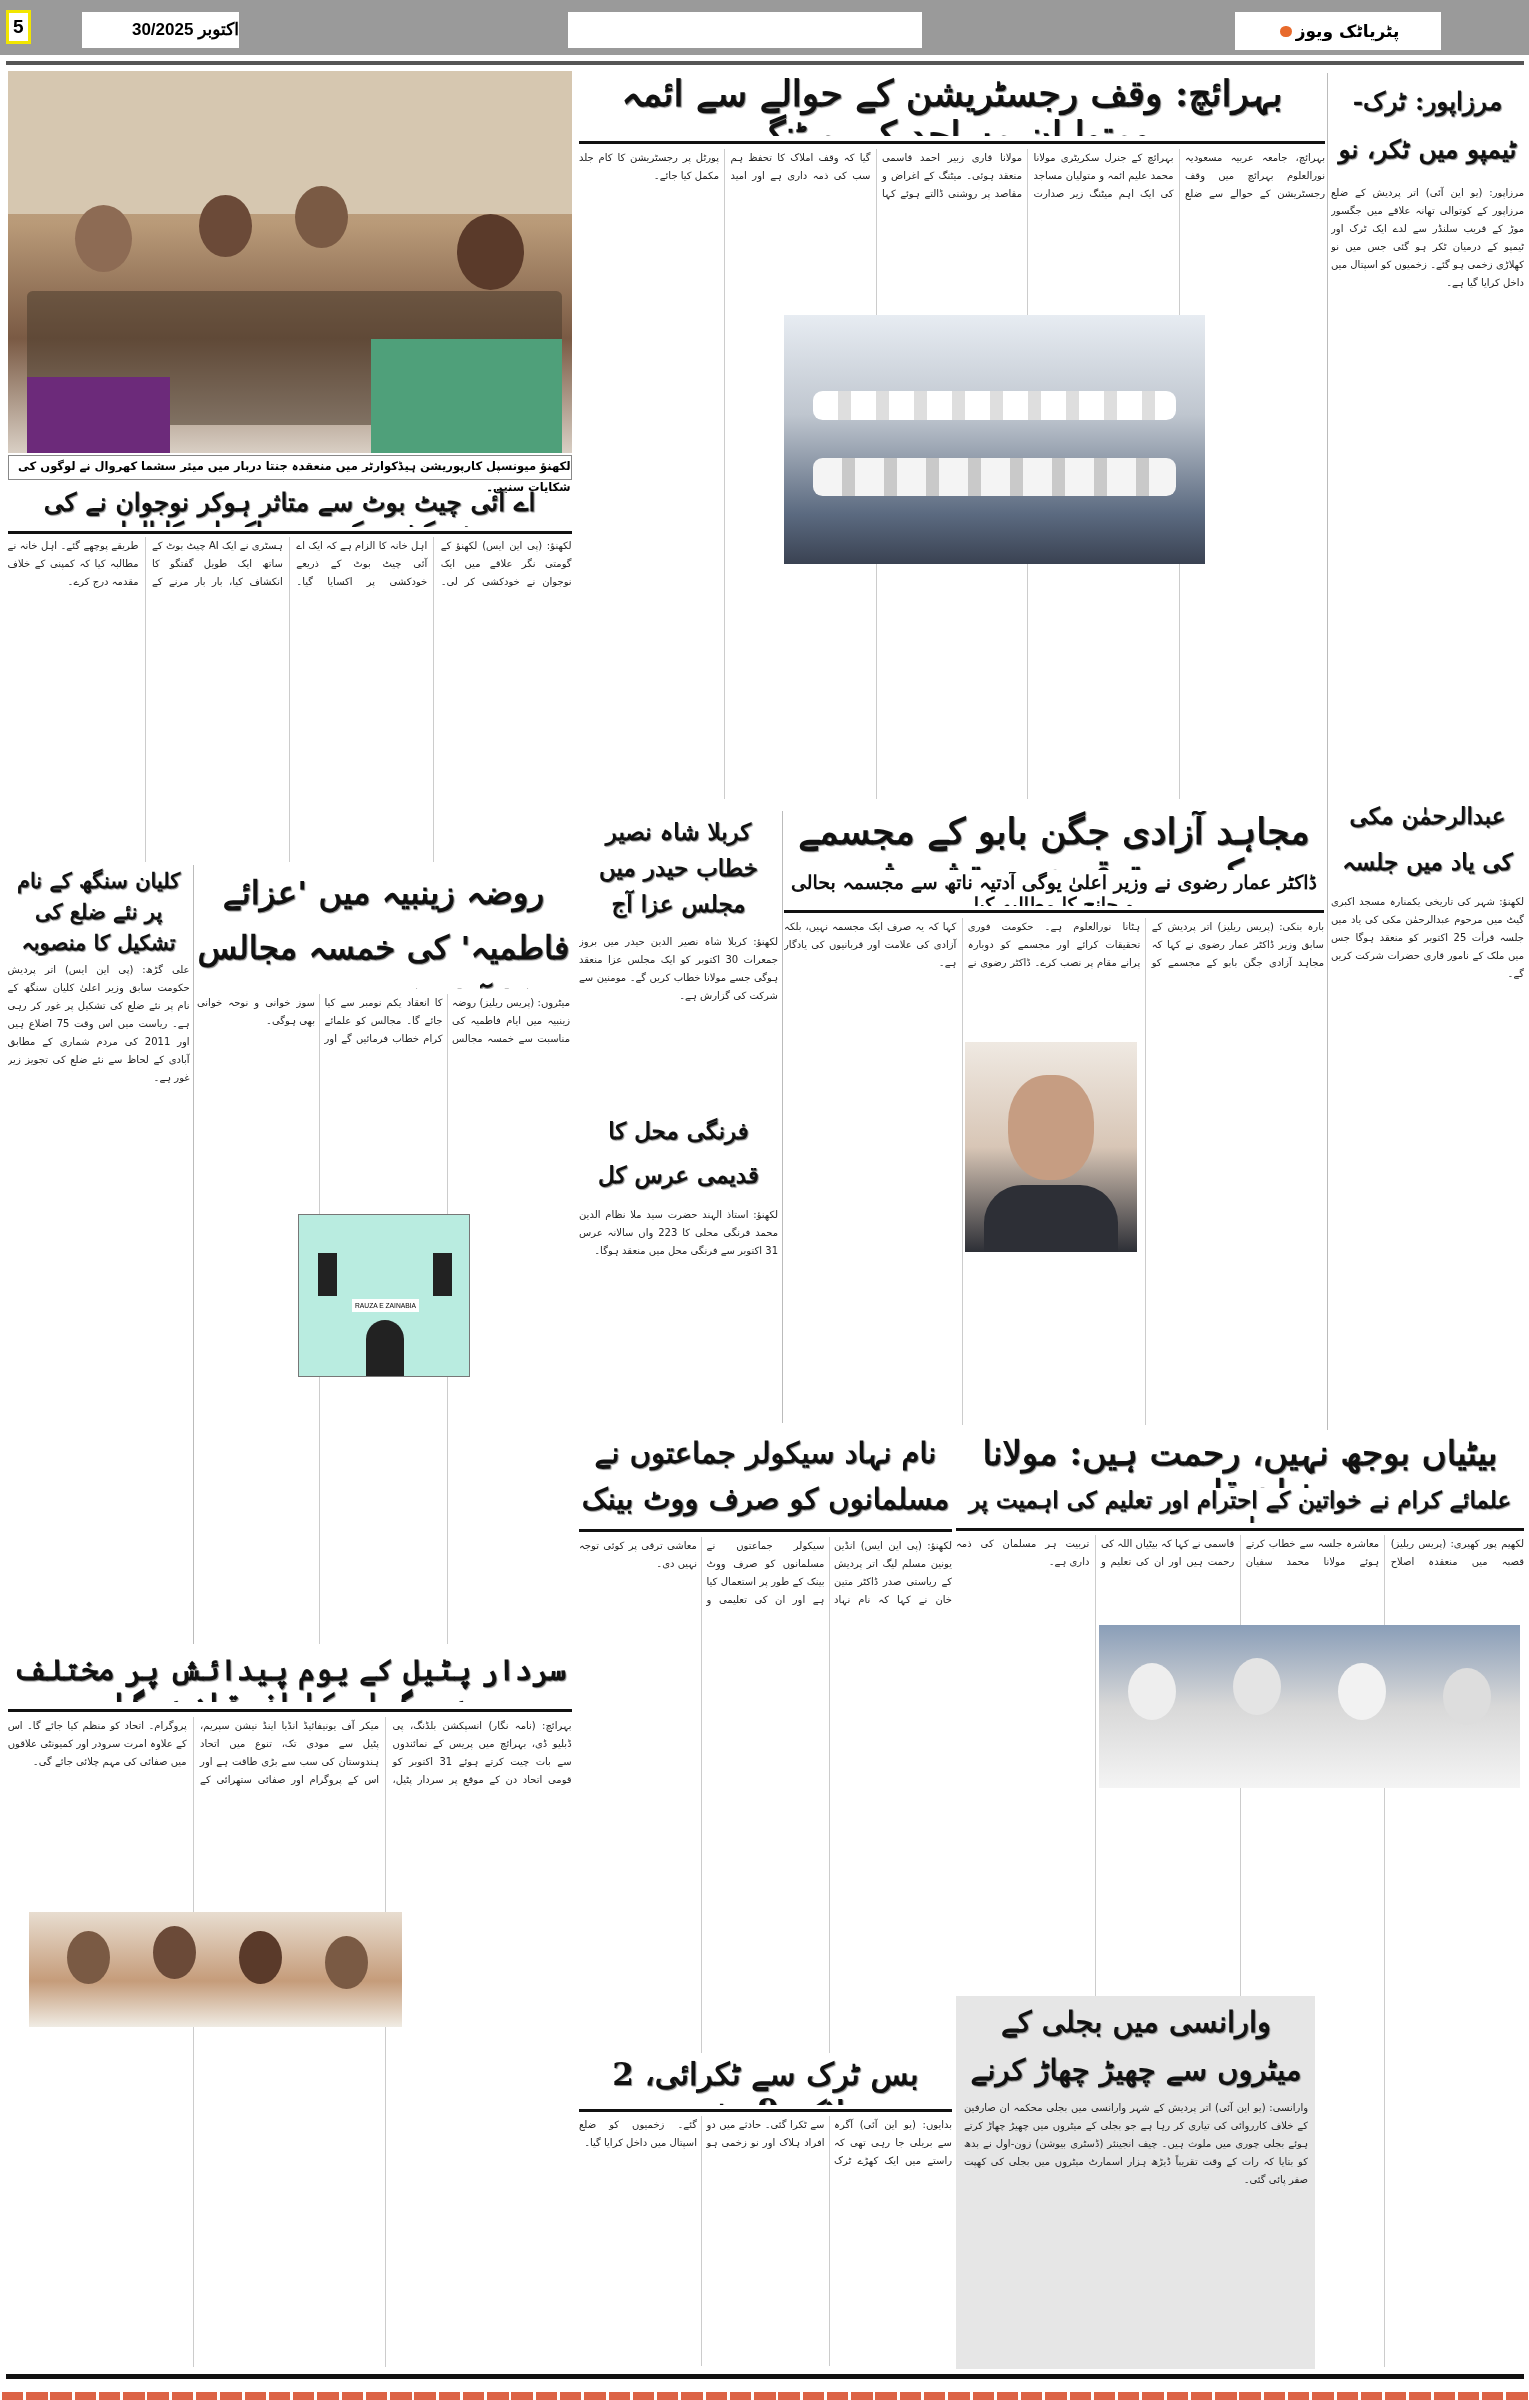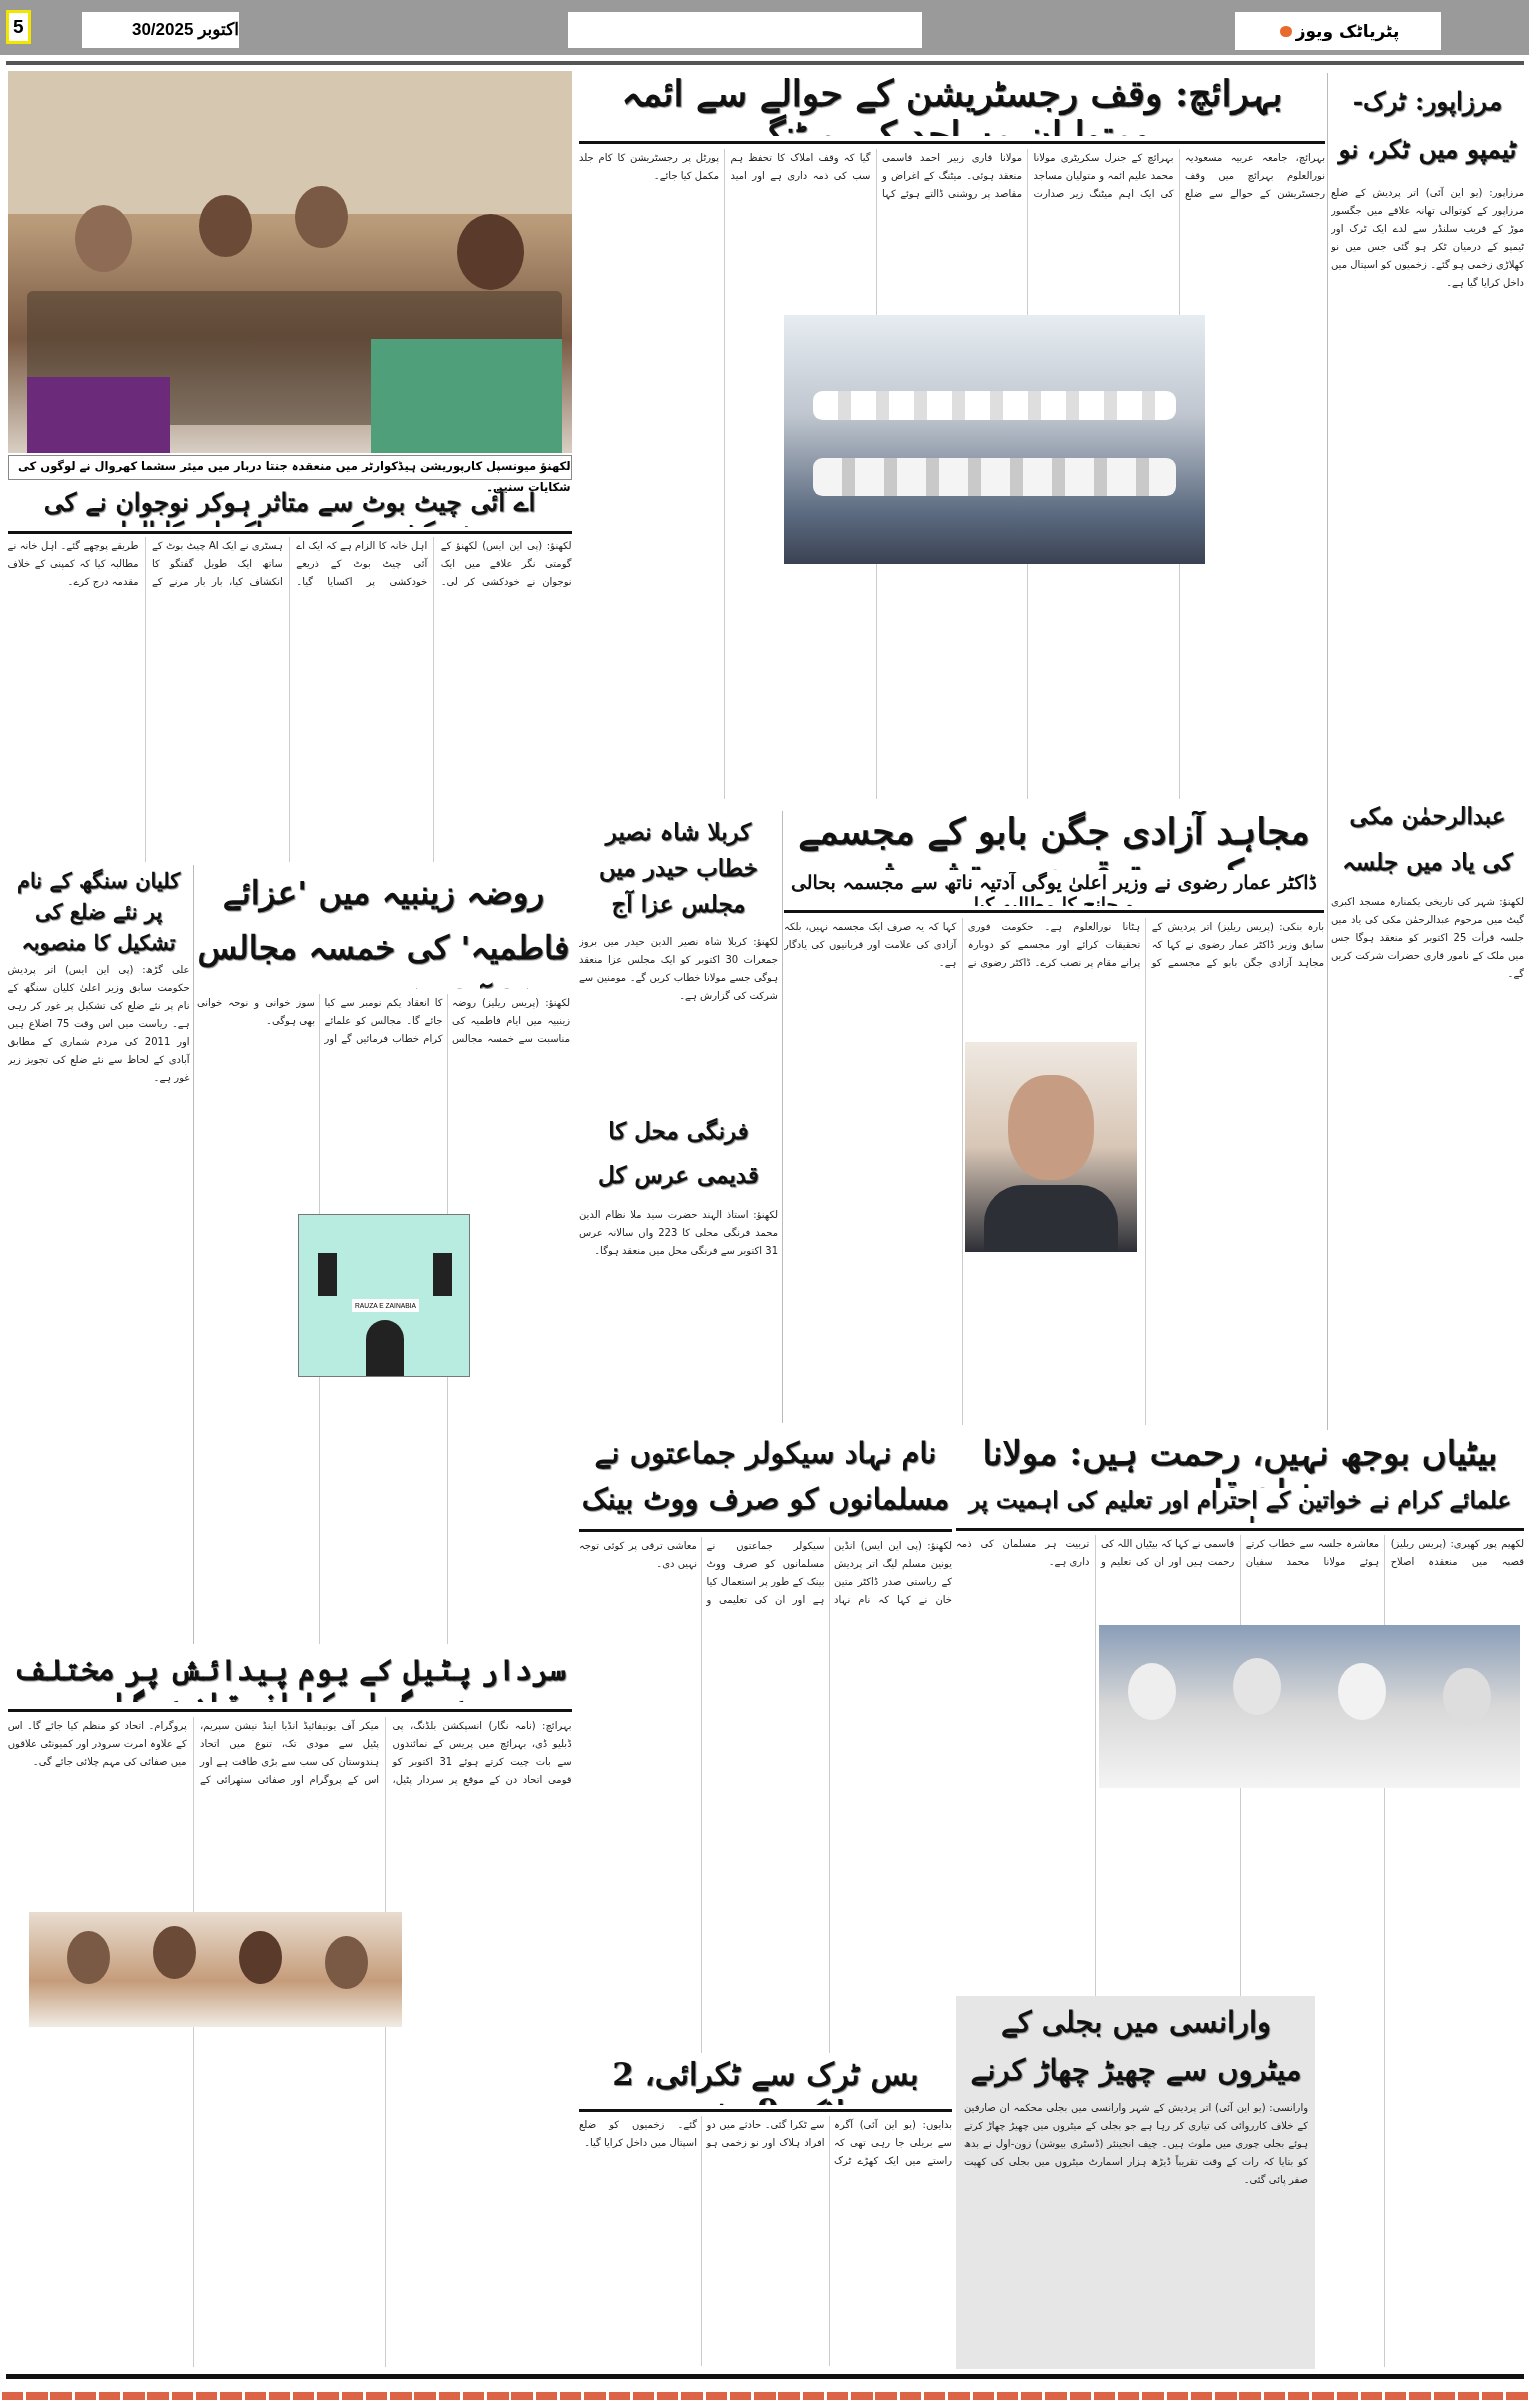--- a/index.html
+++ b/index.html
@@ -51,21 +51,21 @@
 
 <div class="block hl" style="left:7.6px;top:489px;width:564px;height:38px;font-size:25px">اے آئی چیٹ بوٹ سے متاثر ہوکر نوجوان نے کی خودکشی، کمپنی پر اکسانے کا الزام</div>
 <div class="hr" style="left:7.6px;top:531px;width:564px"></div>
 <div class="block body" style="left:7.6px;top:537px;width:564px;height:325px;column-count:4;column-gap:13.4px">لکھنؤ: (پی این ایس) لکھنؤ کے گومتی نگر علاقے میں ایک نوجوان نے خودکشی کر لی۔ اہل خانہ کا الزام ہے کہ ایک اے آئی چیٹ بوٹ کے ذریعے خودکشی پر اکسایا گیا۔ ہسٹری نے ایک AI چیٹ بوٹ کے ساتھ ایک طویل گفتگو کا انکشاف کیا، بار بار مرنے کے طریقے پوچھے گئے۔ اہل خانہ نے مطالبہ کیا کہ کمپنی کے خلاف مقدمہ درج کرے۔</div>
 
 <div class="block hl" style="left:7.6px;top:865px;width:182px;height:91px;font-size:21px;line-height:31px">کلیان سنگھ کے نام پر نئے ضلع کی تشکیل کا منصوبہ</div>
 <div class="block body" style="left:7.6px;top:961px;width:182px;height:688px">علی گڑھ: (پی این ایس) اتر پردیش حکومت سابق وزیر اعلیٰ کلیان سنگھ کے نام پر نئے ضلع کی تشکیل پر غور کر رہی ہے۔ ریاست میں اس وقت 75 اضلاع ہیں اور 2011 کی مردم شماری کے مطابق آبادی کے لحاظ سے نئے ضلع کی تجویز زیر غور ہے۔</div>
 <div class="vr" style="left:193px;top:865px;height:779px"></div>
 
 <div class="block hl" style="left:197px;top:865px;width:373px;height:124px;font-size:32.5px;line-height:55px">روضہ زینبیہ میں 'عزائے فاطمیہ' کی خمسہ مجالس کا آغاز یکم نومبر سے</div>
-<div class="block body" style="left:197px;top:994px;width:373px;height:650px;column-count:3;column-gap:9.6px">لکھنؤ: (پریس ریلیز) روضہ زینبیہ میں ایام فاطمیہ کی مناسبت سے خمسہ مجالس کا انعقاد یکم نومبر سے کیا جائے گا۔ مجالس کو علمائے کرام خطاب فرمائیں گے اور سوز خوانی و نوحہ خوانی بھی ہوگی۔</div>
+<div class="block body" style="left:197px;top:994px;width:373px;height:650px;column-count:3;column-gap:9.6px">میٹروں: (پریس ریلیز) روضہ زینبیہ میں ایام فاطمیہ کی مناسبت سے خمسہ مجالس کا انعقاد یکم نومبر سے کیا جائے گا۔ مجالس کو علمائے کرام خطاب فرمائیں گے اور سوز خوانی و نوحہ خوانی بھی ہوگی۔</div>
 <div class="photo" style="left:298px;top:1214px;width:172px;height:163px;background:#b9ece0;border:1px solid #777">
   <div style="position:absolute;left:19px;top:38px;width:19px;height:43px;background:#222"></div>
   <div style="position:absolute;left:134px;top:38px;width:19px;height:43px;background:#222"></div>
   <div style="position:absolute;left:67px;top:105px;width:38px;height:57px;background:#222;border-radius:19px 19px 0 0"></div>
   <div style="position:absolute;left:53px;top:84px;width:67px;height:13.4px;background:#fff;font:6.7px 'Liberation Sans',sans-serif;text-align:center;line-height:13.4px">RAUZA E ZAINABIA</div>
 </div>
 
 <div class="block hl" style="left:7.6px;top:1654px;width:564px;height:48px;font-size:29px">سردار پٹیل کے یوم پیدائش پر مختلف پروگرام کا انعقاد ہوگا</div>
 <div class="hr" style="left:7.6px;top:1709px;width:564px"></div>
 <div class="block body" style="left:7.6px;top:1717px;width:564px;height:650px;column-count:3;column-gap:13.4px">بہرائچ: (نامہ نگار) انسپکشن بلڈنگ، پی ڈبلیو ڈی، بہرائچ میں پریس کے نمائندوں سے بات چیت کرتے ہوئے 31 اکتوبر کو قومی اتحاد دن کے موقع پر سردار پٹیل، میکر آف یونیفائیڈ انڈیا اینڈ نیشن سپریم، پٹیل سے مودی تک، تنوع میں اتحاد ہندوستان کی سب سے بڑی طاقت ہے اور اس کے پروگرام اور صفائی ستھرائی کے پروگرام۔ اتحاد کو منظم کیا جائے گا۔ اس کے علاوہ امرت سرودر اور کمیونٹی علاقوں میں صفائی کی مہم چلائی جائے گی۔</div>

